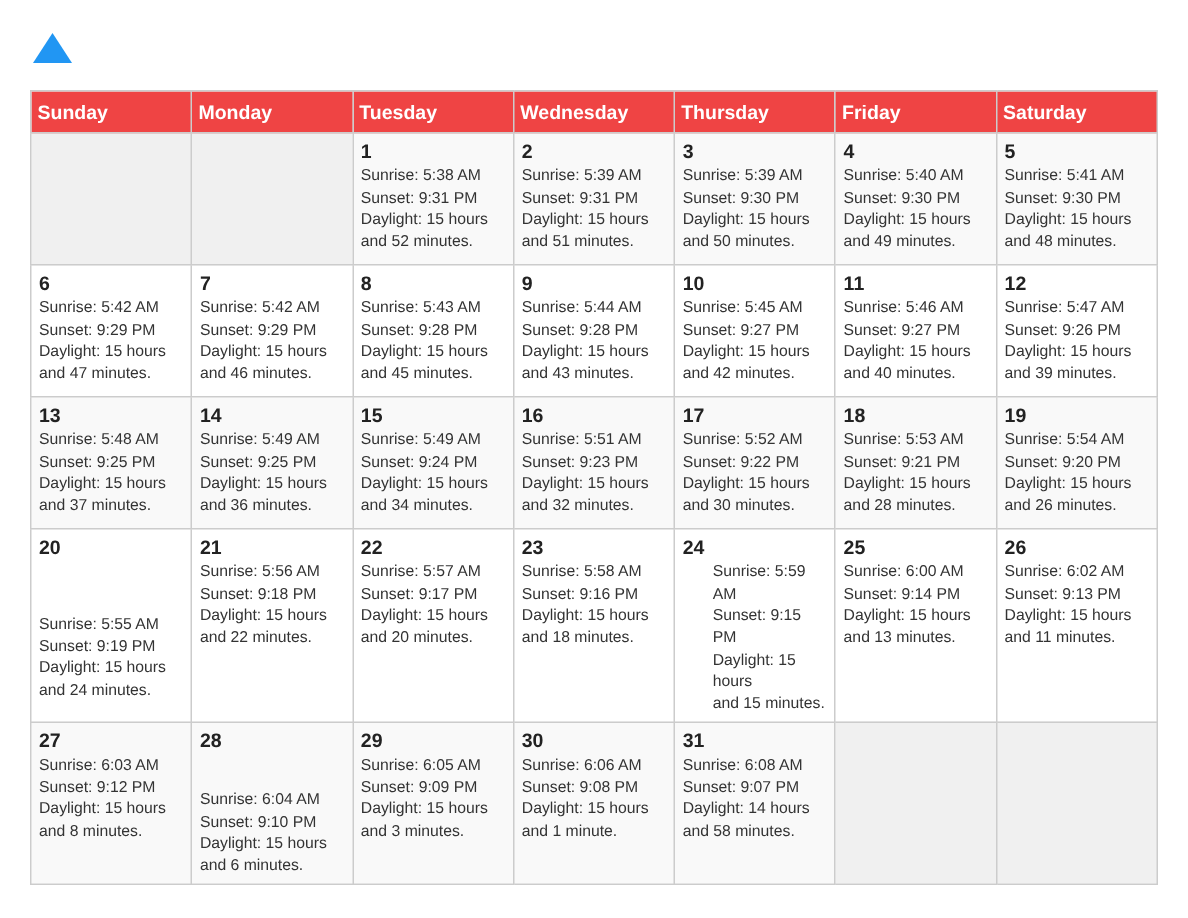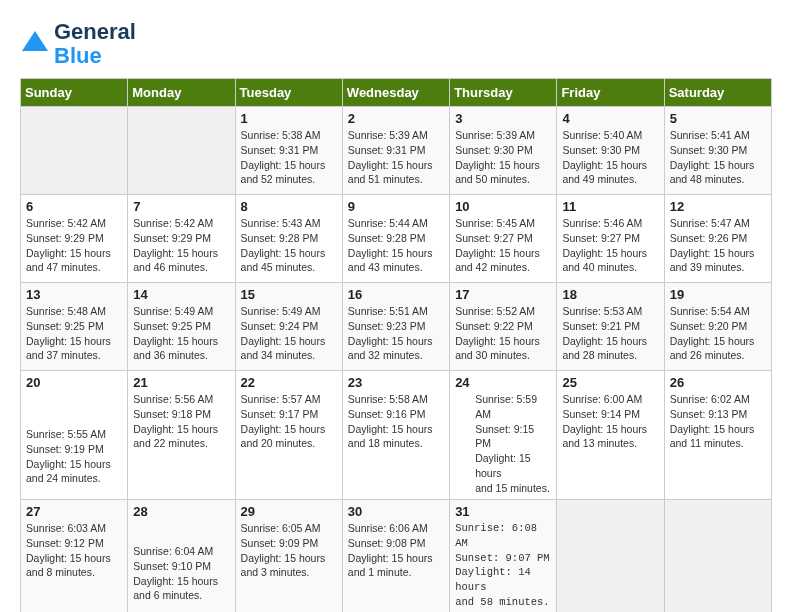--- a/index.html
+++ b/index.html
@@ -45,21 +45,21 @@
     .location-title {
       font-size: 16px;
       color: #1a3a5c;
     }
     table {
       width: 100%;
       border-collapse: collapse;
       font-size: 11px;
     }
     thead tr th {
-      background-color: #4d7c0f;
+      background-color: #ef4444;
       color: #fff;
       padding: 6px 4px;
       text-align: left;
       font-size: 13px;
       font-weight: bold;
       border: 1px solid #ccc;
     }
     tbody tr td {
       border: 1px solid #ccc;
       vertical-align: top;
@@ -92,24 +92,20 @@
     }
   </style>
 </head>
 <body>
 
 <div class="header">
   <div class="logo">
     <svg class="logo-icon" viewBox="0 0 30 30">
       <polygon points="15,2 28,22 2,22" fill="#2196F3"></polygon>
     </svg>
-    <div class="logo-text">
-      <div>General</div>
-      <div><span>Blue</span></div>
-    </div>
   </div>
   <div class="title-block">
     <div class="month-title"></div>
     <div class="location-title"></div>
   </div>
 </div>
 
 <table>
   <thead>
     <tr id="weekday-header">
@@ -339,21 +335,21 @@
         </td>
         <td>
           <span class="day-num">30</span>
           <div class="day-info" style="white-space: pre-line;">Sunrise: 6:06 AM
 Sunset: 9:08 PM
 Daylight: 15 hours
 and 1 minute.</div>
         </td>
         <td>
           <span class="day-num">31</span>
-          <div class="day-info" style="white-space: pre-line; font-family: Liberation Mono, monospace;">Sunrise: 6:08 AM
+          <div class="day-info" style="white-space: pre-line;">Sunrise: 6:08 AM
 Sunset: 9:07 PM
 Daylight: 14 hours
 and 58 minutes.</div>
         </td>
         <td class="empty-cell"></td>
         <td class="empty-cell"></td>
       </tr>
     </tbody>
 </table>
 

